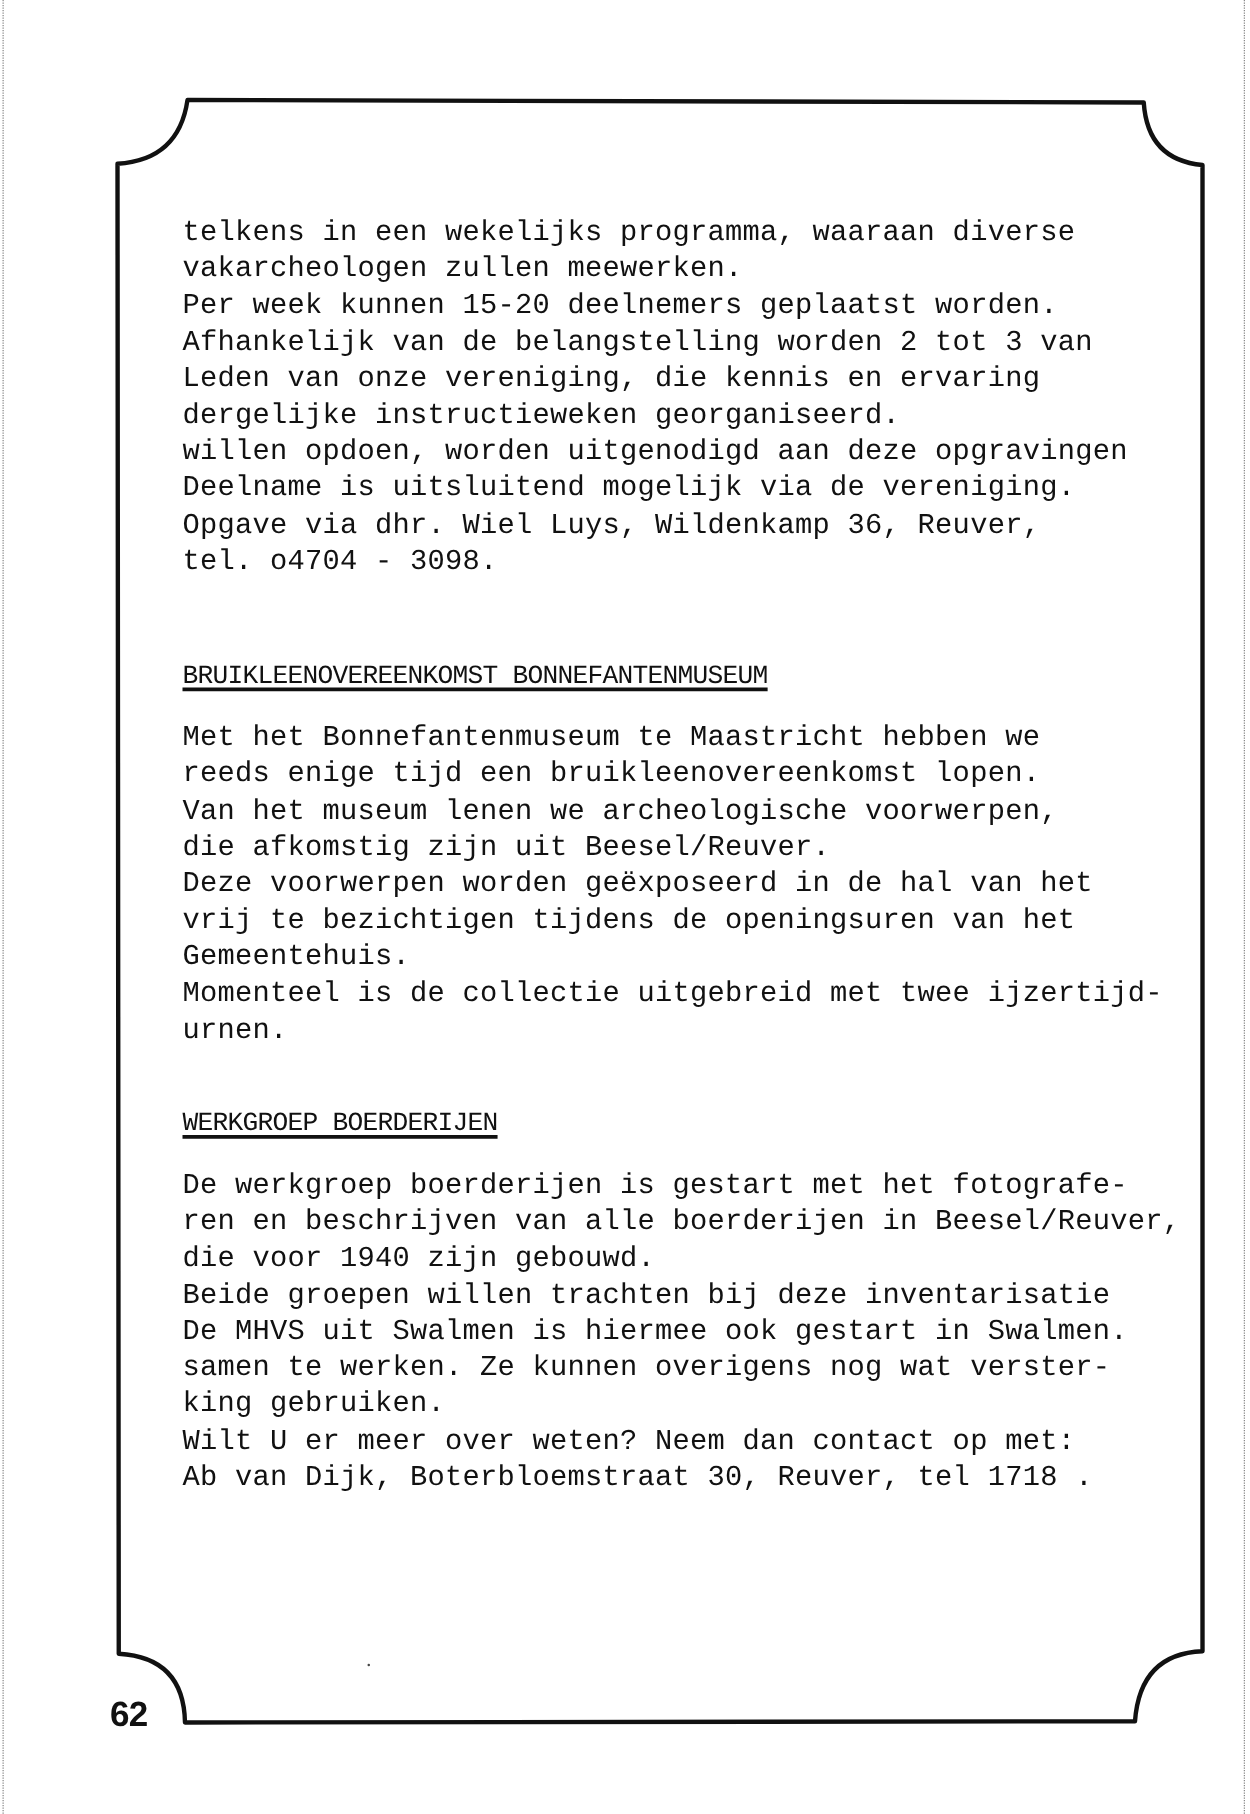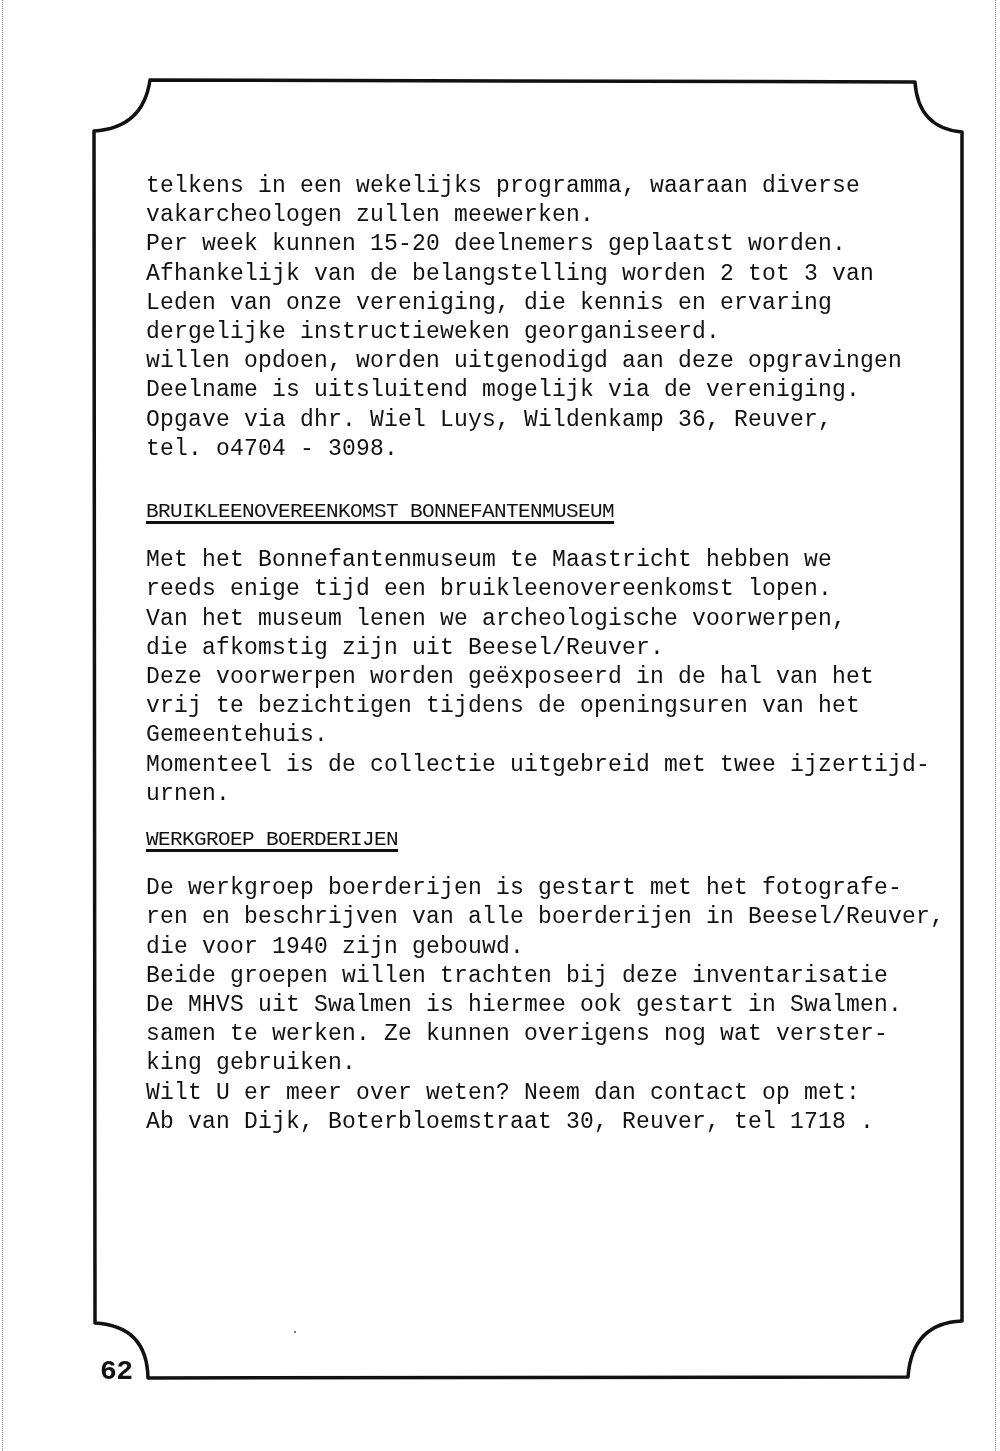--- a/index.html
+++ b/index.html
@@ -19,26 +19,27 @@
   .frame { position: absolute; left: 0; top: 0; }
   .content {
     position: absolute; left: 146px; top: 172px; width: 820px;
     font-size: 23px; line-height: 29.2px; letter-spacing: 0.2px;
   }
   .content p { margin: 0; white-space: pre; }
   .heading {
     text-decoration: underline; text-decoration-thickness: 3px;
     text-underline-offset: 4px; font-size: 21px; letter-spacing: -0.6px;
     display: inline-block;
+    margin-top: 30px;
   }
   .gap1 { height: 33px; }
   .gap2 { height: 20px; }
   .page-number {
-    position: absolute; left: 100px; top: 1356px;
-    font-family: Liberation Mono, monospace;
+    position: absolute; left: 88px; top: 1356px;
+    font-family: Liberation Sans, sans-serif;
     font-weight: bold; font-size: 28px; letter-spacing: -0.5px;
   }
   .speck { position: absolute; width: 2px; height: 2px; background: #444; border-radius: 1px; }
 </style>
 </head>
 <body>
 
 <div class="dots-left"></div>
 <div class="dots-right"></div>
 

